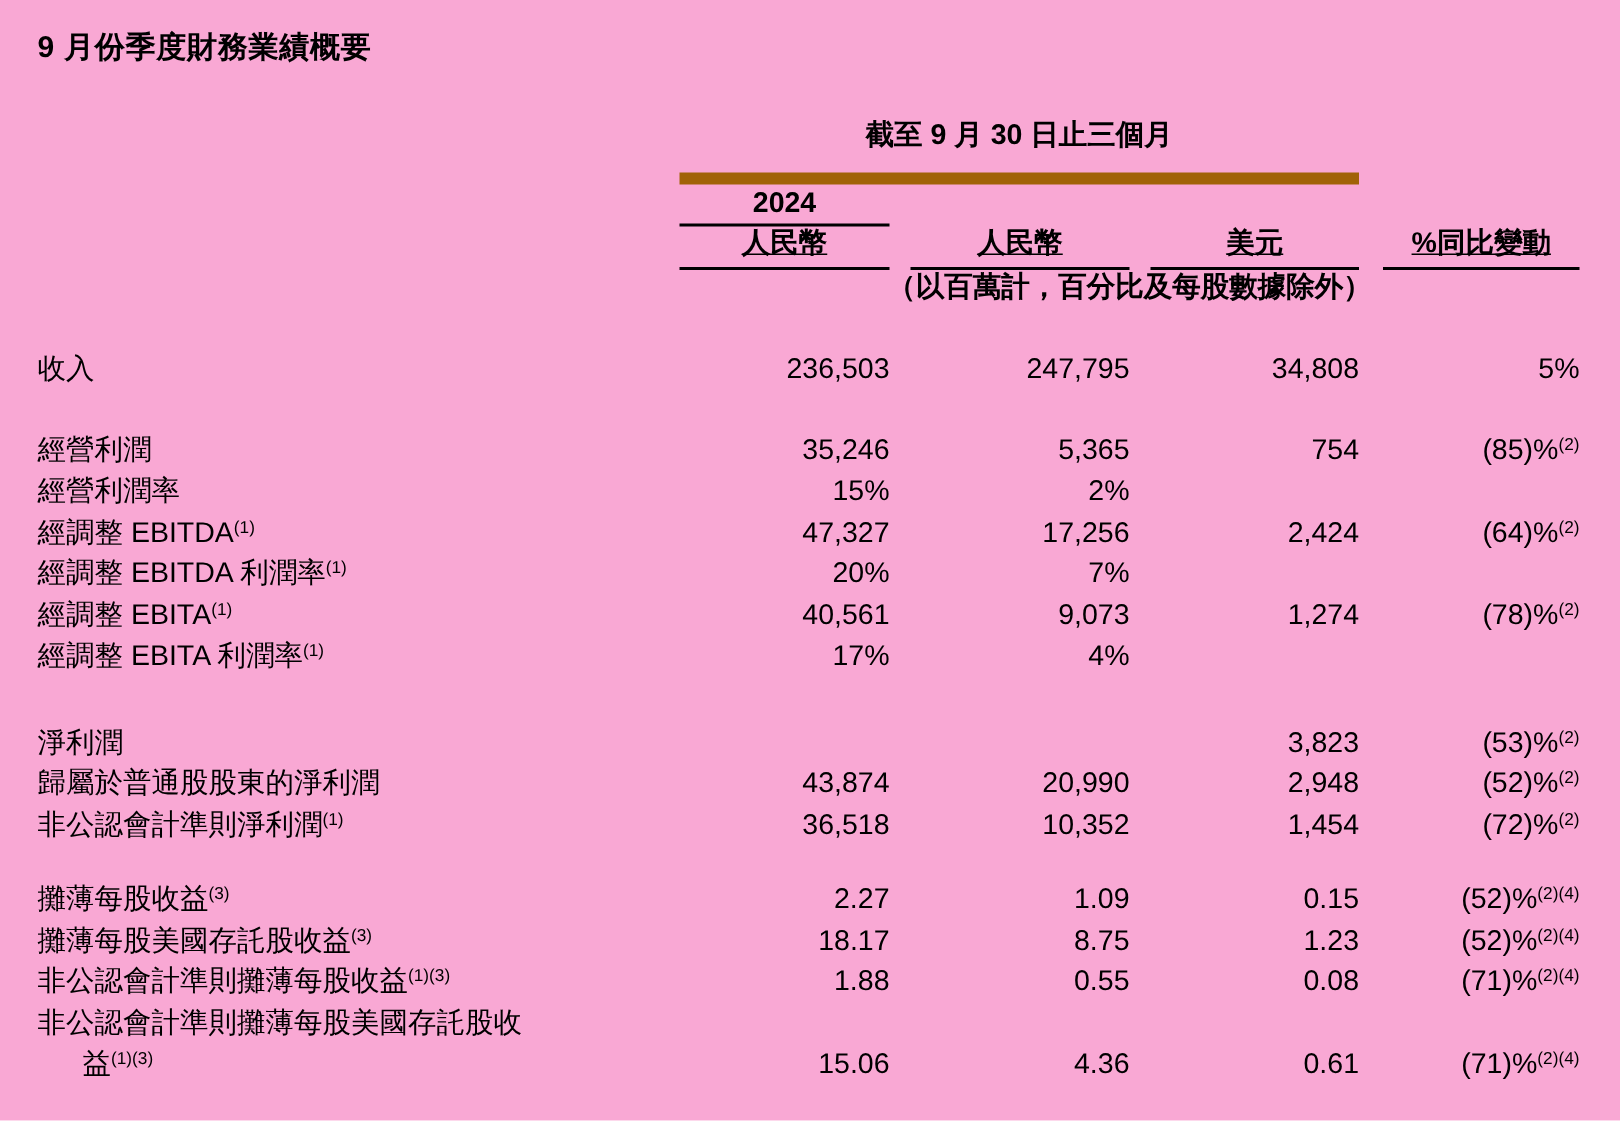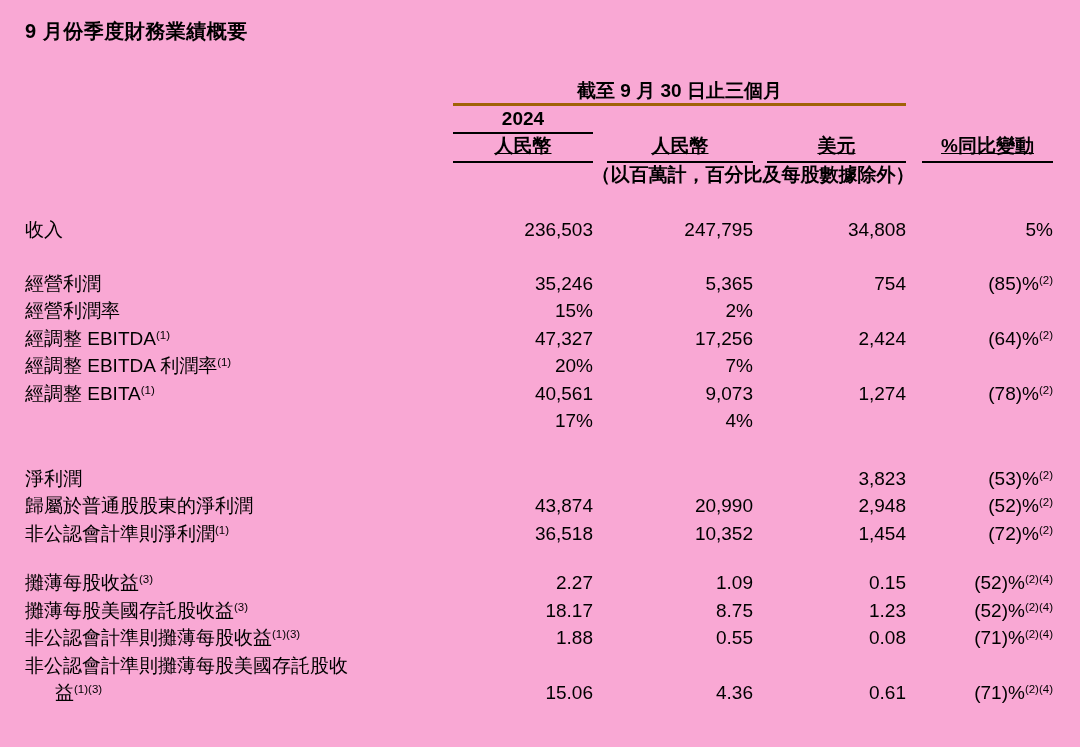--- a/index.html
+++ b/index.html
@@ -42,22 +42,22 @@
   .c2 { grid-column: 4; }
   .c3 { grid-column: 6; }
   .c4 { grid-column: 8; }
 
   
   .hdr-period {
     grid-column: 2 / 7;
     text-align: center;
     font-weight: bold;
     line-height: 20px;
-    padding-bottom: 2px;
-    border-bottom: 3px solid #a16207;
+    padding-bottom: 14px;
+    border-bottom: 8px solid #a16207;
     white-space: nowrap;
   }
   .row-b .hdr-cell {
     text-align: center;
     font-weight: bold;
     padding-top: 4px;
     line-height: 18px;
     padding-bottom: 4px;
     border-bottom: 2px solid #000;
   }
@@ -175,20 +175,21 @@
 
     <div class="grid-row body-row">
       <div class="cell c-label"><span>經調整 EBITA</span><sup class="sup">(1)</sup></div>
       <div class="cell num c1">40,561</div>
       <div class="cell num c2">9,073</div>
       <div class="cell num c3">1,274</div>
       <div class="cell num c4"><span>(78)%</span><sup class="sup">(2)</sup></div>
     </div>
 
     <div class="grid-row body-row">
+      <div class="cell c-label"><span>經調整 EBITA 利潤率</span><sup class="sup">(1)</sup></div>
       <div class="cell num c1">17%</div>
       <div class="cell num c2">4%</div>
       <div class="cell num c3"></div>
       <div class="cell num c4"><span></span><sup class="sup"></sup></div>
     </div>
 
     <div class="grid-row body-row gap-30">
       <div class="cell c-label"><span>淨利潤</span><sup class="sup"></sup></div>
       <div class="cell num c3">3,823</div>
       <div class="cell num c4"><span>(53)%</span><sup class="sup">(2)</sup></div>

